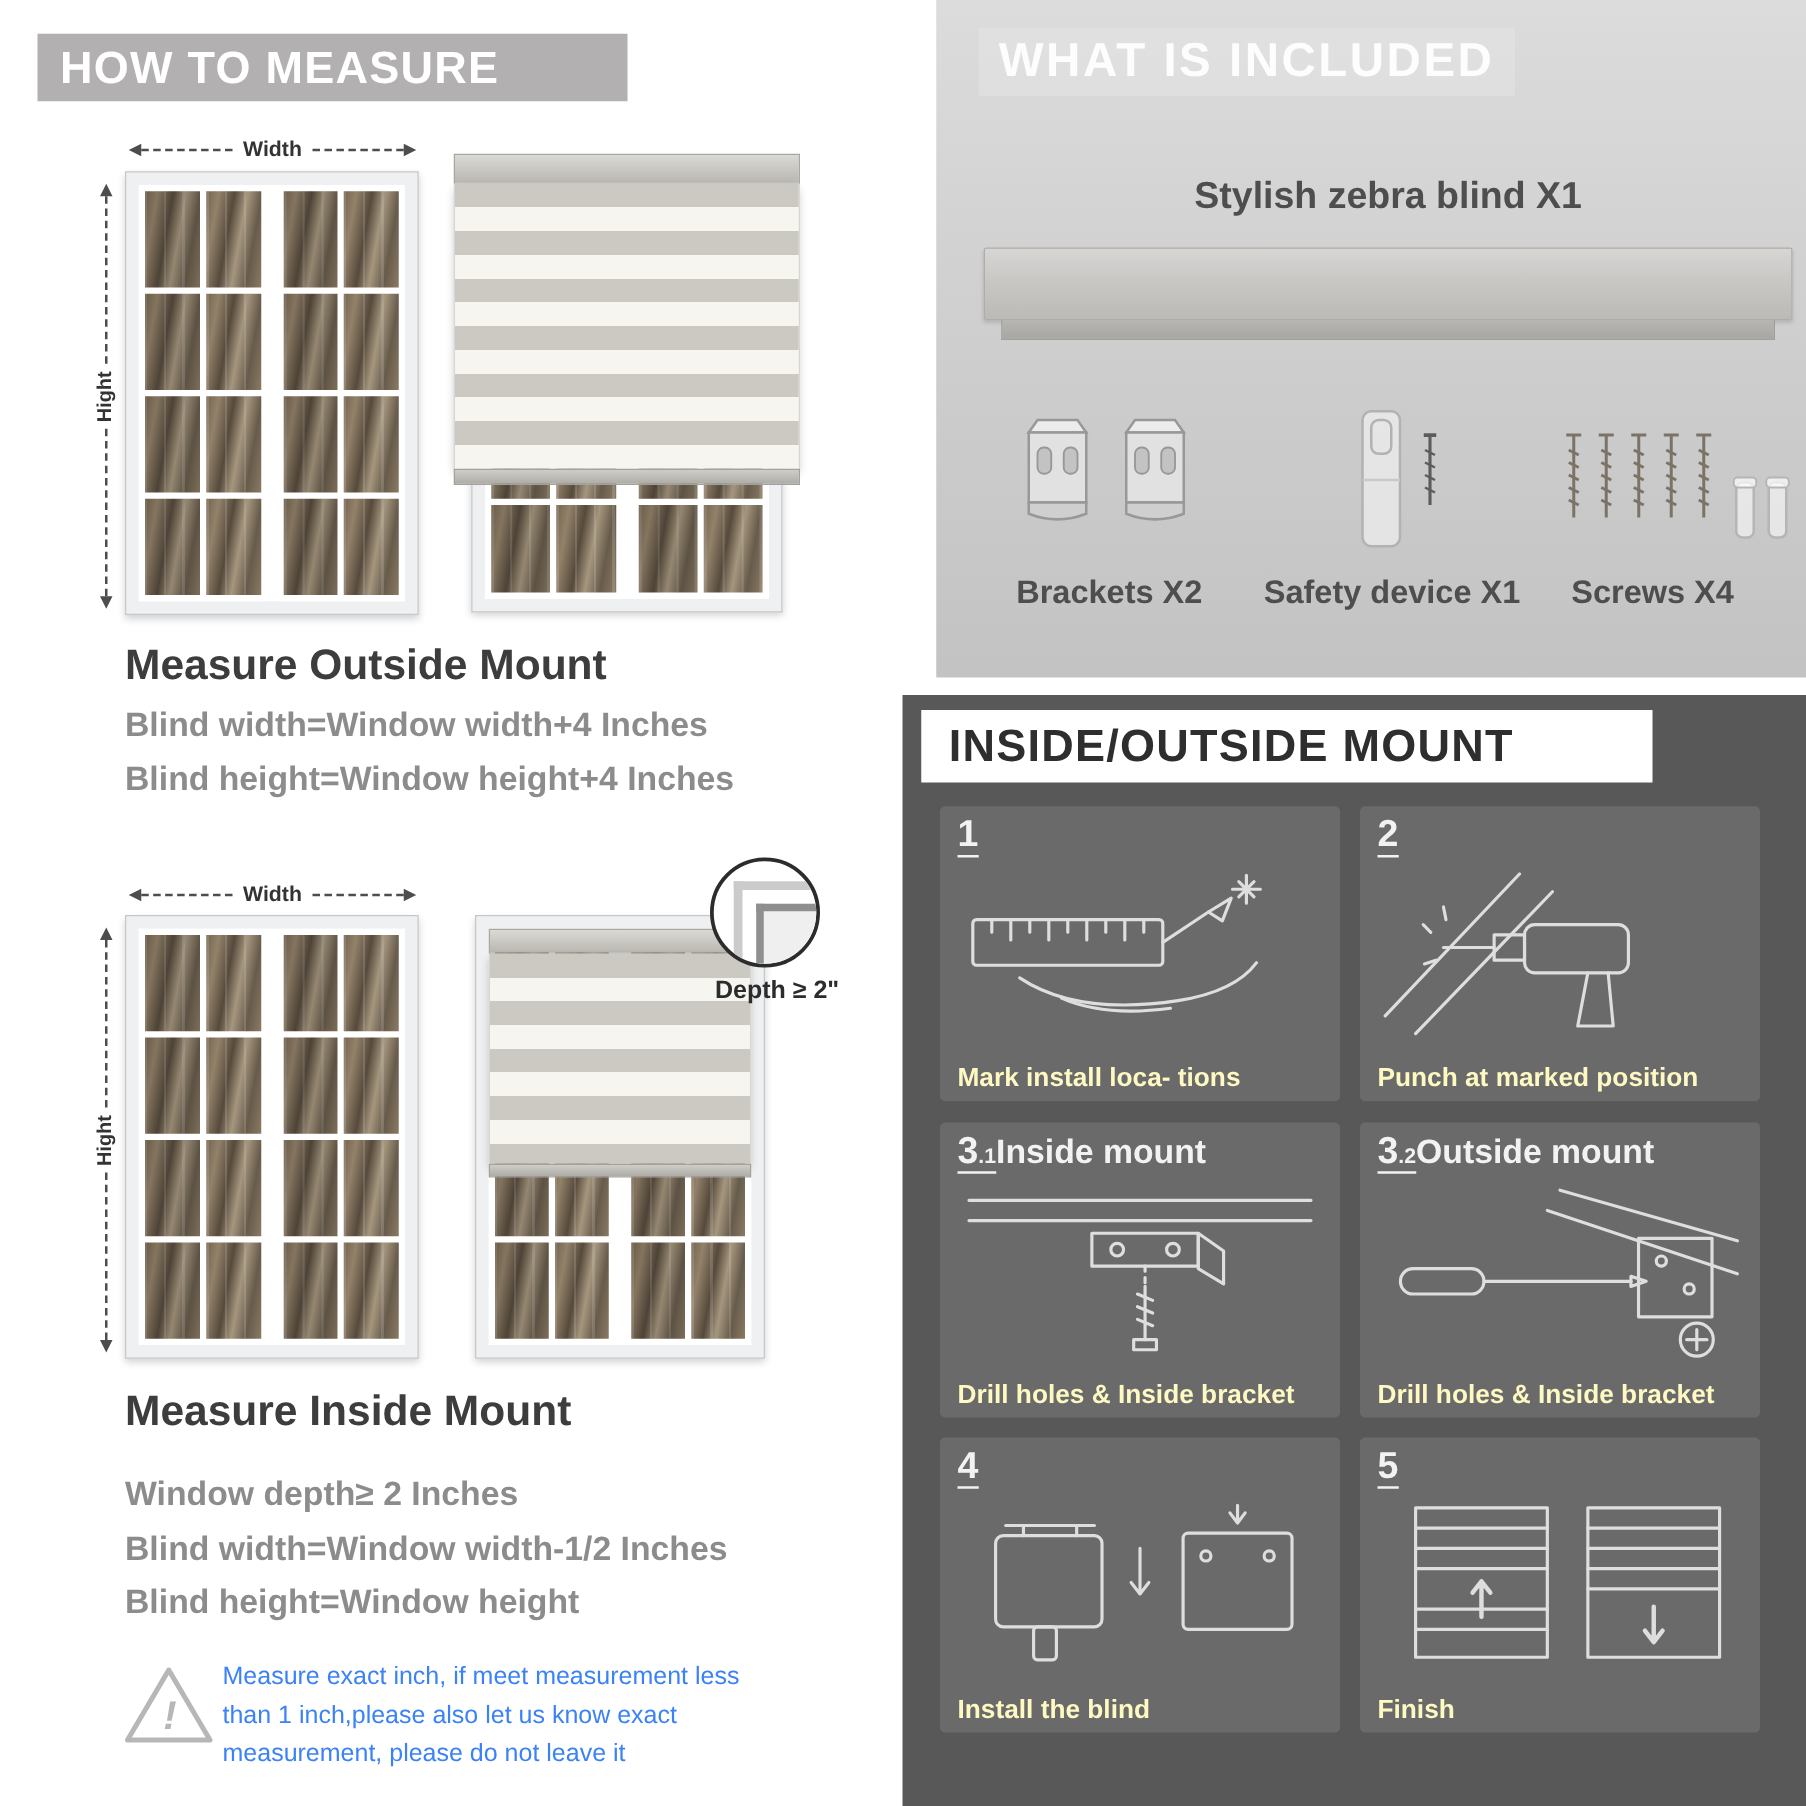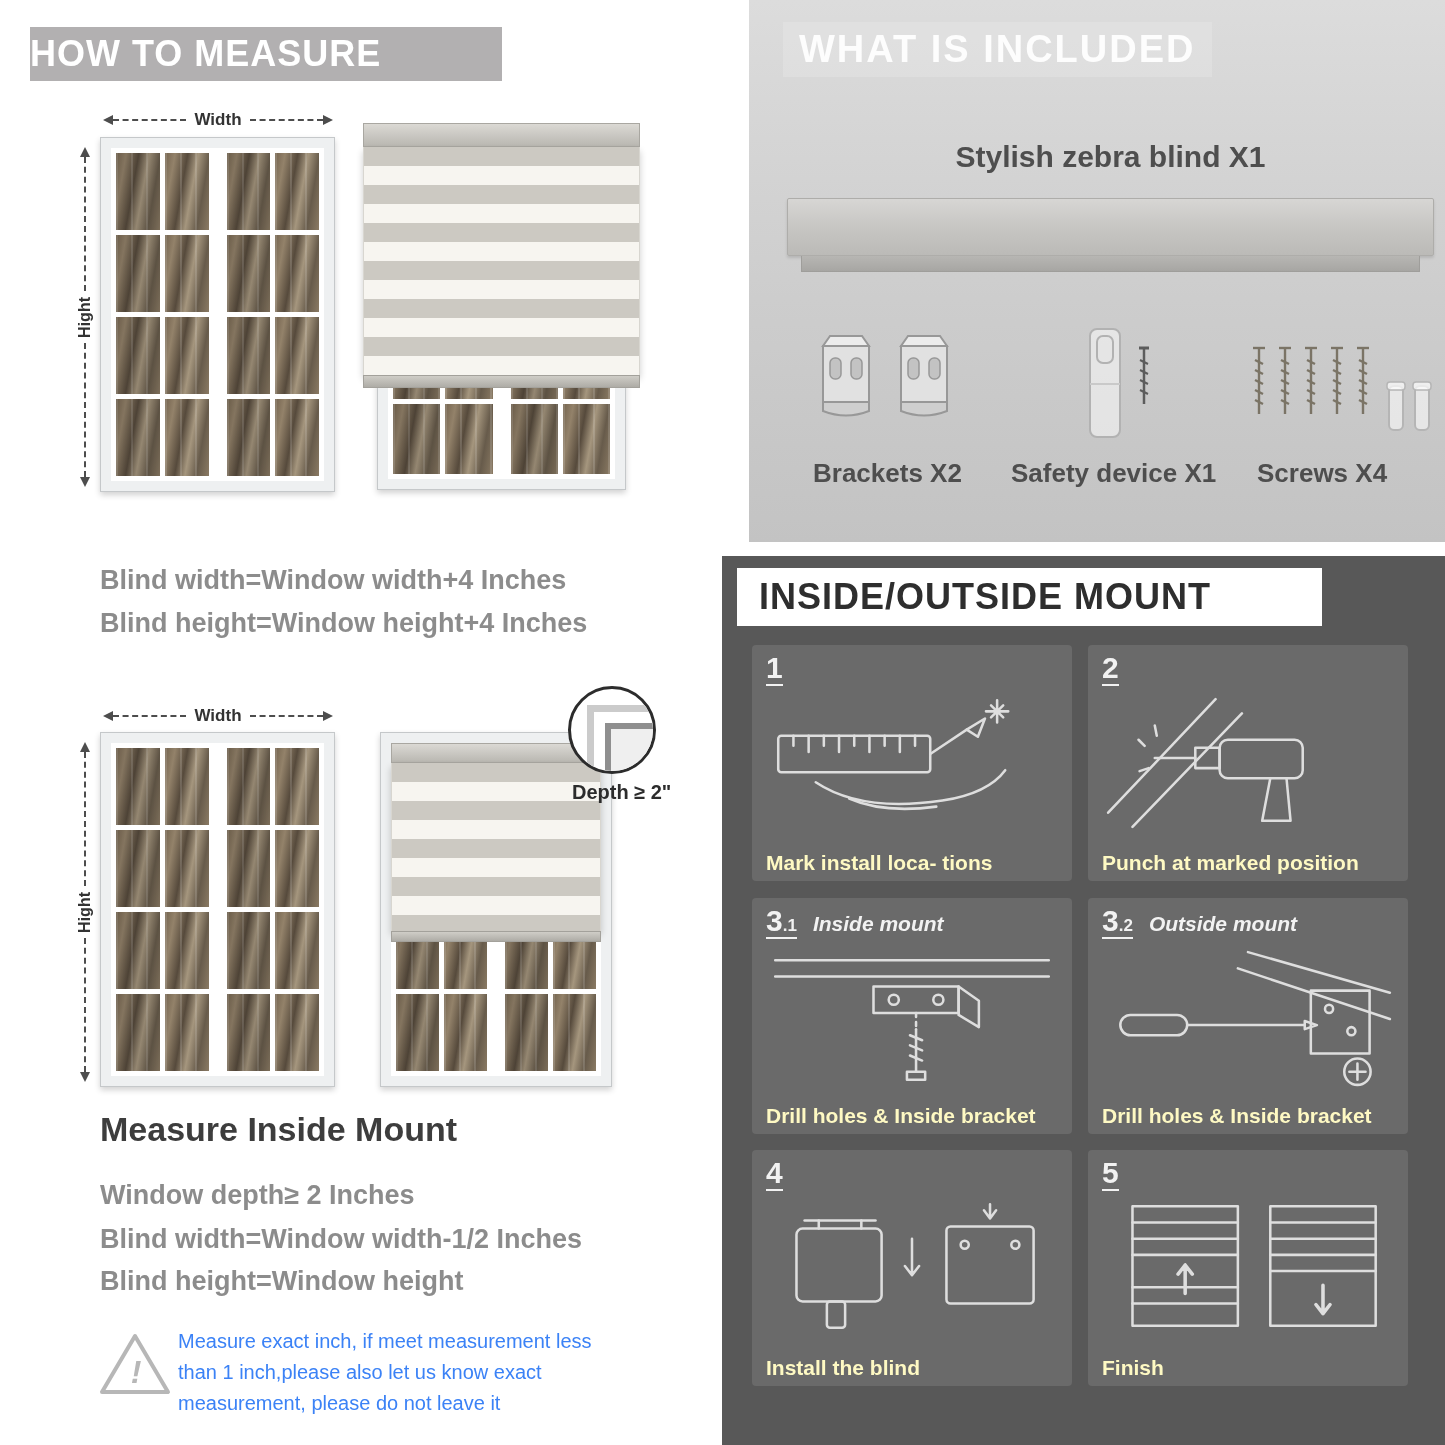--- a/index.html
+++ b/index.html
@@ -2,21 +2,21 @@
 <html><head>
 <meta charset="utf-8">
 <style>
   *{margin:0;padding:0;box-sizing:border-box;}
   body{font-family:"Liberation Sans",sans-serif;background:#ffffff;}
   #canvas{position:relative;width:1445px;height:1445px;background:#fff;overflow:hidden;}
   .abs{position:absolute;}
 
   
   .left-banner{left:30px;top:27px;width:472px;height:54px;background:#b2b0b1;color:#fff;
-    font-size:36px;font-weight:bold;line-height:54px;letter-spacing:1px;}
+    font-size:36px;font-weight:bold;line-height:54px;padding-left:18px;letter-spacing:1px;}
 
   .h-dark{font-size:34px;font-weight:bold;color:#3d3d3d;}
   .h-gray{font-size:27px;font-weight:bold;color:#8c8c8c;}
 
   
   .harrow{display:flex;align-items:center;height:20px;}
   .ah{width:0;height:0;border-style:solid;}
   .ah.l{border-width:5px 10px 5px 0;border-color:transparent #4d4d4d transparent transparent;}
   .ah.r{border-width:5px 0 5px 10px;border-color:transparent transparent transparent #4d4d4d;}
   .aline{flex:1;border-top:2px dashed #4d4d4d;height:0;}
@@ -64,21 +64,21 @@
   .inc-label{font-size:26px;font-weight:bold;color:#4e4e4e;}
 
   
   .mount-section{background:#585858;}
   .mount-banner{position:absolute;left:15px;top:12px;width:585px;height:58px;background:#fff;}
   .mount-banner span{font-size:36px;font-weight:bold;color:#2e2e2e;line-height:58px;padding-left:22px;letter-spacing:1px;display:inline-block;}
   .step-panel{position:absolute;width:320px;height:236px;background:#6a6a6a;border-radius:4px;}
   .step-head{position:absolute;left:14px;top:6px;display:flex;align-items:baseline;color:#f2f2f2;}
   .step-num{font-size:30px;font-weight:bold;border-bottom:2px solid #f2f2f2;line-height:1.1;}
   .step-num .sub{font-size:17px;font-weight:bold;}
-  .step-title{font-size:21px;font-weight:bold;margin-left:16px;font-style:italic;}
+  .step-title{font-size:27px;font-weight:bold;}
   .step-caption{position:absolute;left:14px;right:8px;bottom:6px;color:#fef9c3;font-size:21px;font-weight:bold;}
   .step-art{position:absolute;left:8px;top:38px;width:304px;height:152px;}
 </style>
 </head>
 <body>
 
 <div id="canvas">
 
   <div class="abs left-banner">
     <span>HOW TO MEASURE</span>
@@ -158,20 +158,21 @@
           </div>
       </div>
     </div>
     <div style="position:absolute;left:0;top:0;width:100%;">
       <div class="cassette"></div>
       <div class="stripes" style="height:228px;"></div>
       <div class="rail"></div>
     </div>
   </div>
 
+  <div class="abs h-dark" style="left:100px;top:513px;">Measure Outside Mount</div>
   <div class="abs h-gray" style="left:100px;top:565px;">Blind width=Window width+4 Inches</div>
   <div class="abs h-gray" style="left:100px;top:608px;">Blind height=Window height+4 Inches</div>
 
   <div class="abs harrow" style="left:103px;top:706px;width:230px;">
     <span class="ah l"></span>
     <span class="aline"></span>
     <span class="albl">Width</span>
     <span class="aline"></span>
     <span class="ah r"></span>
   </div>

